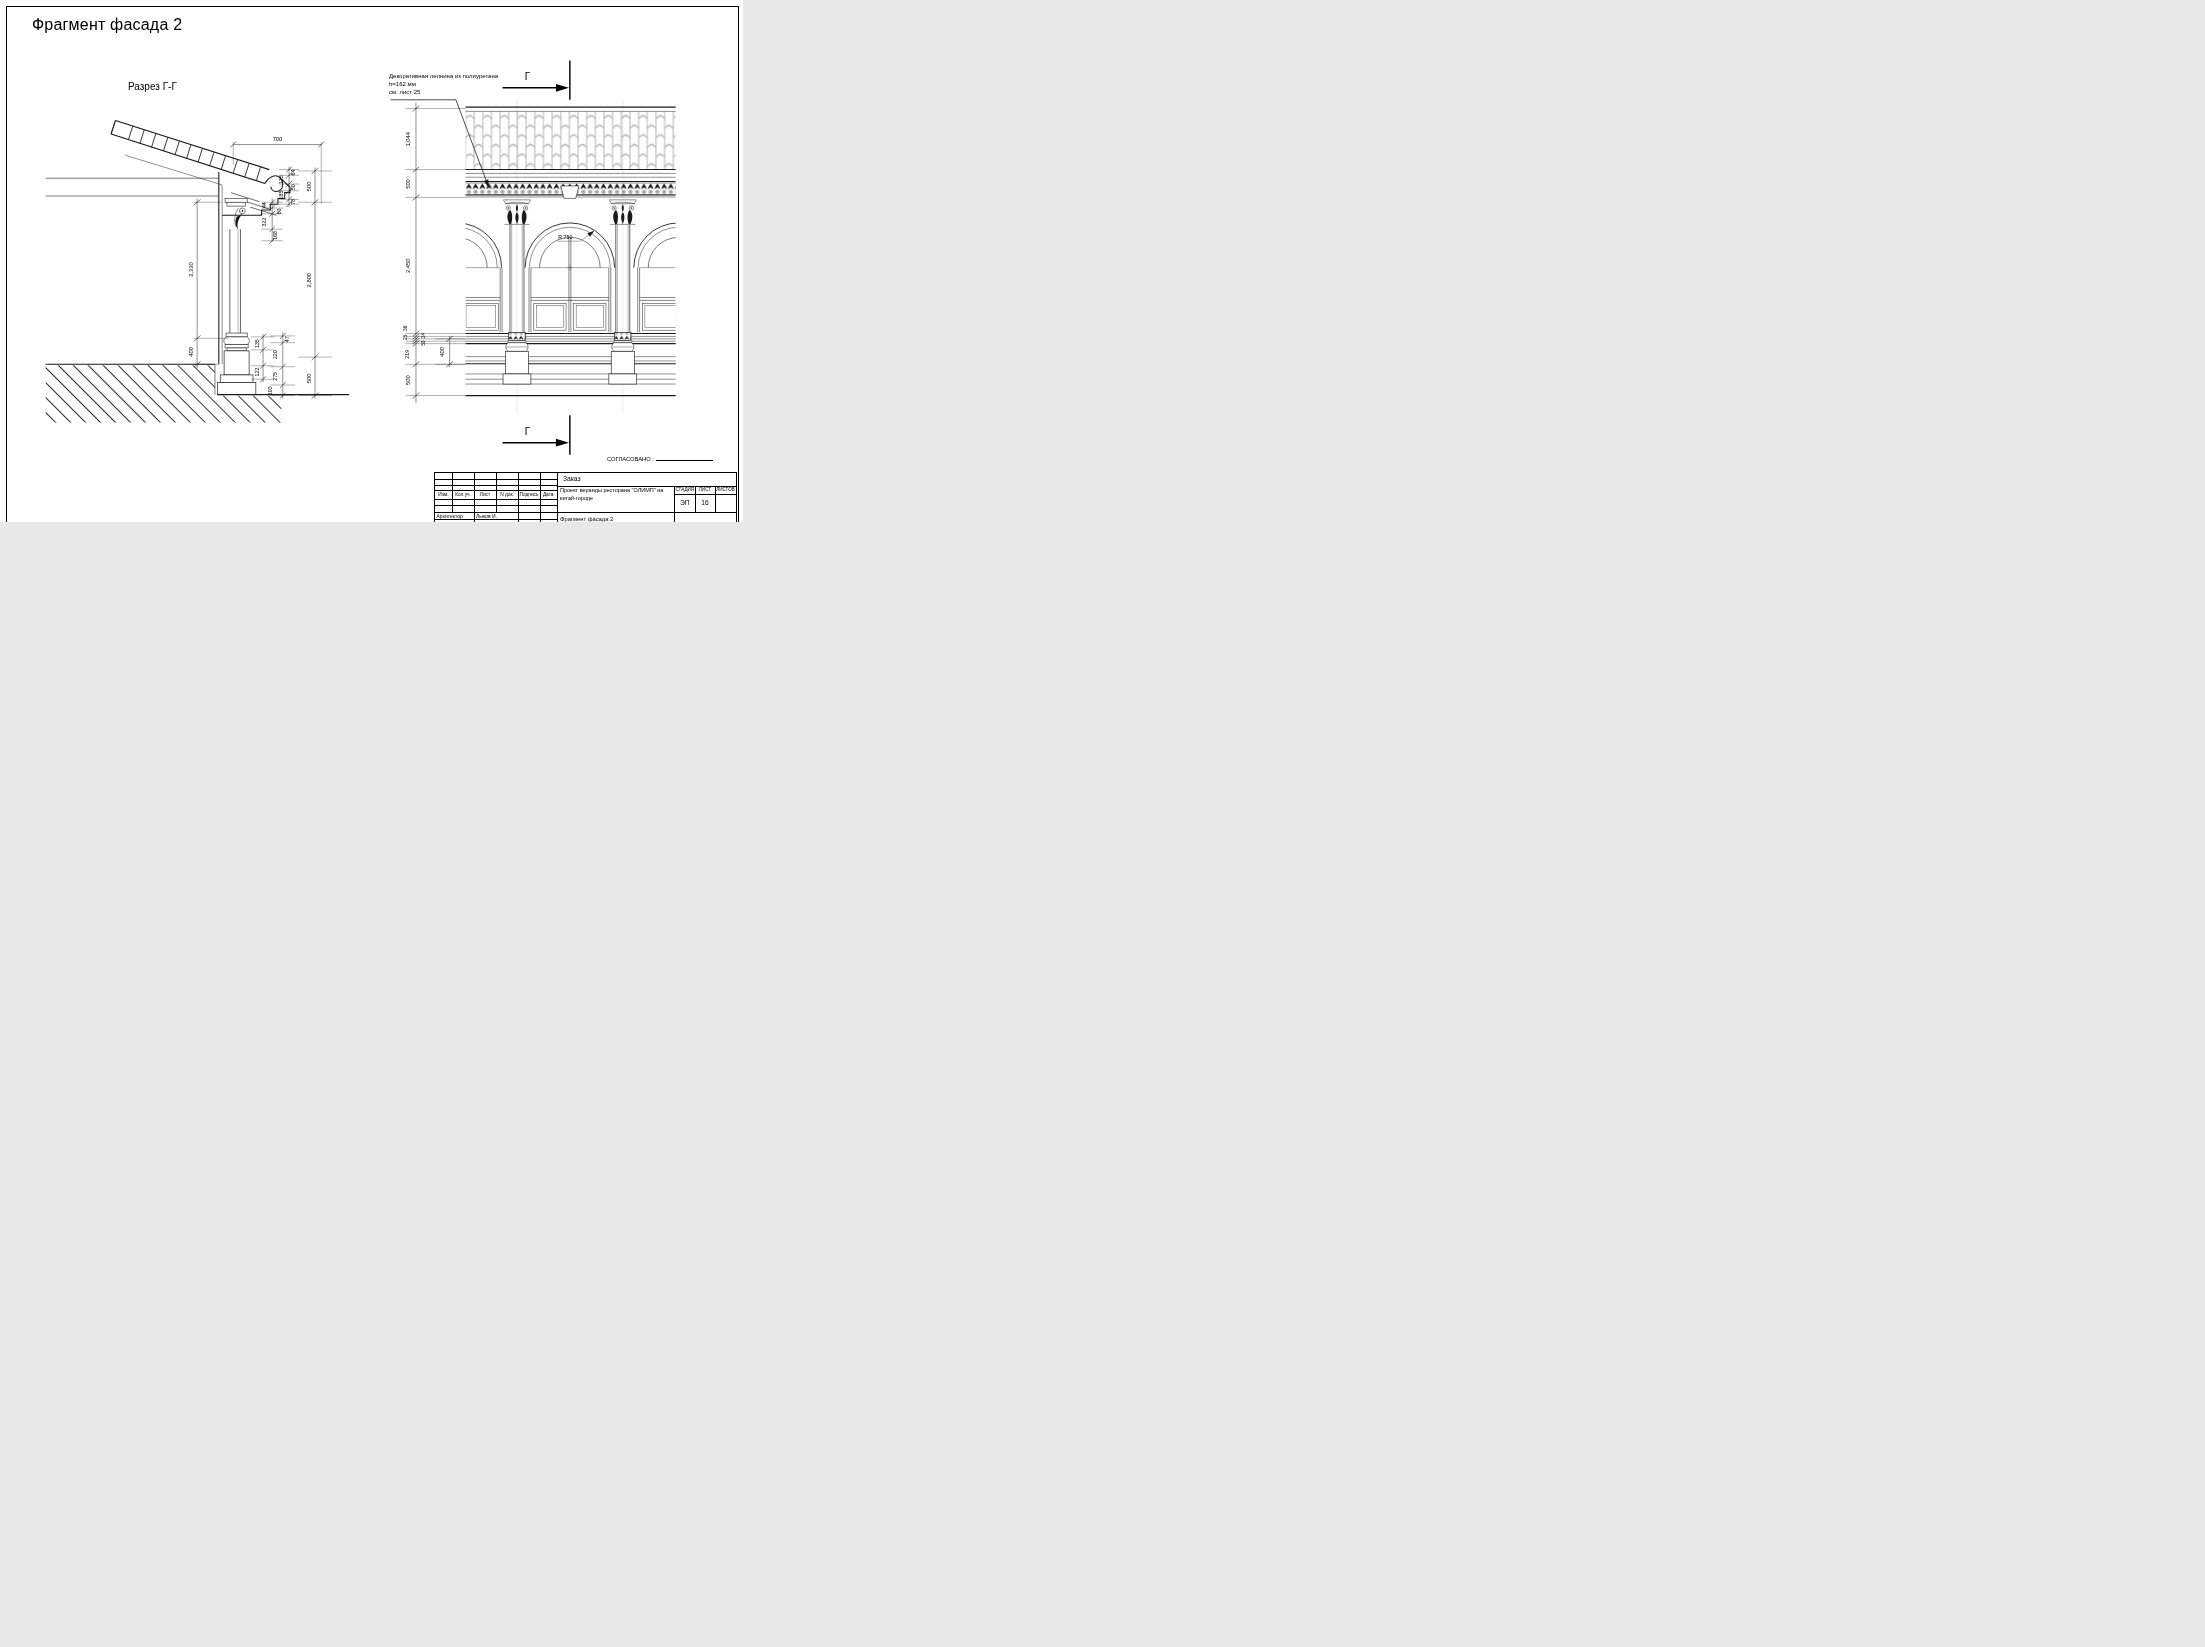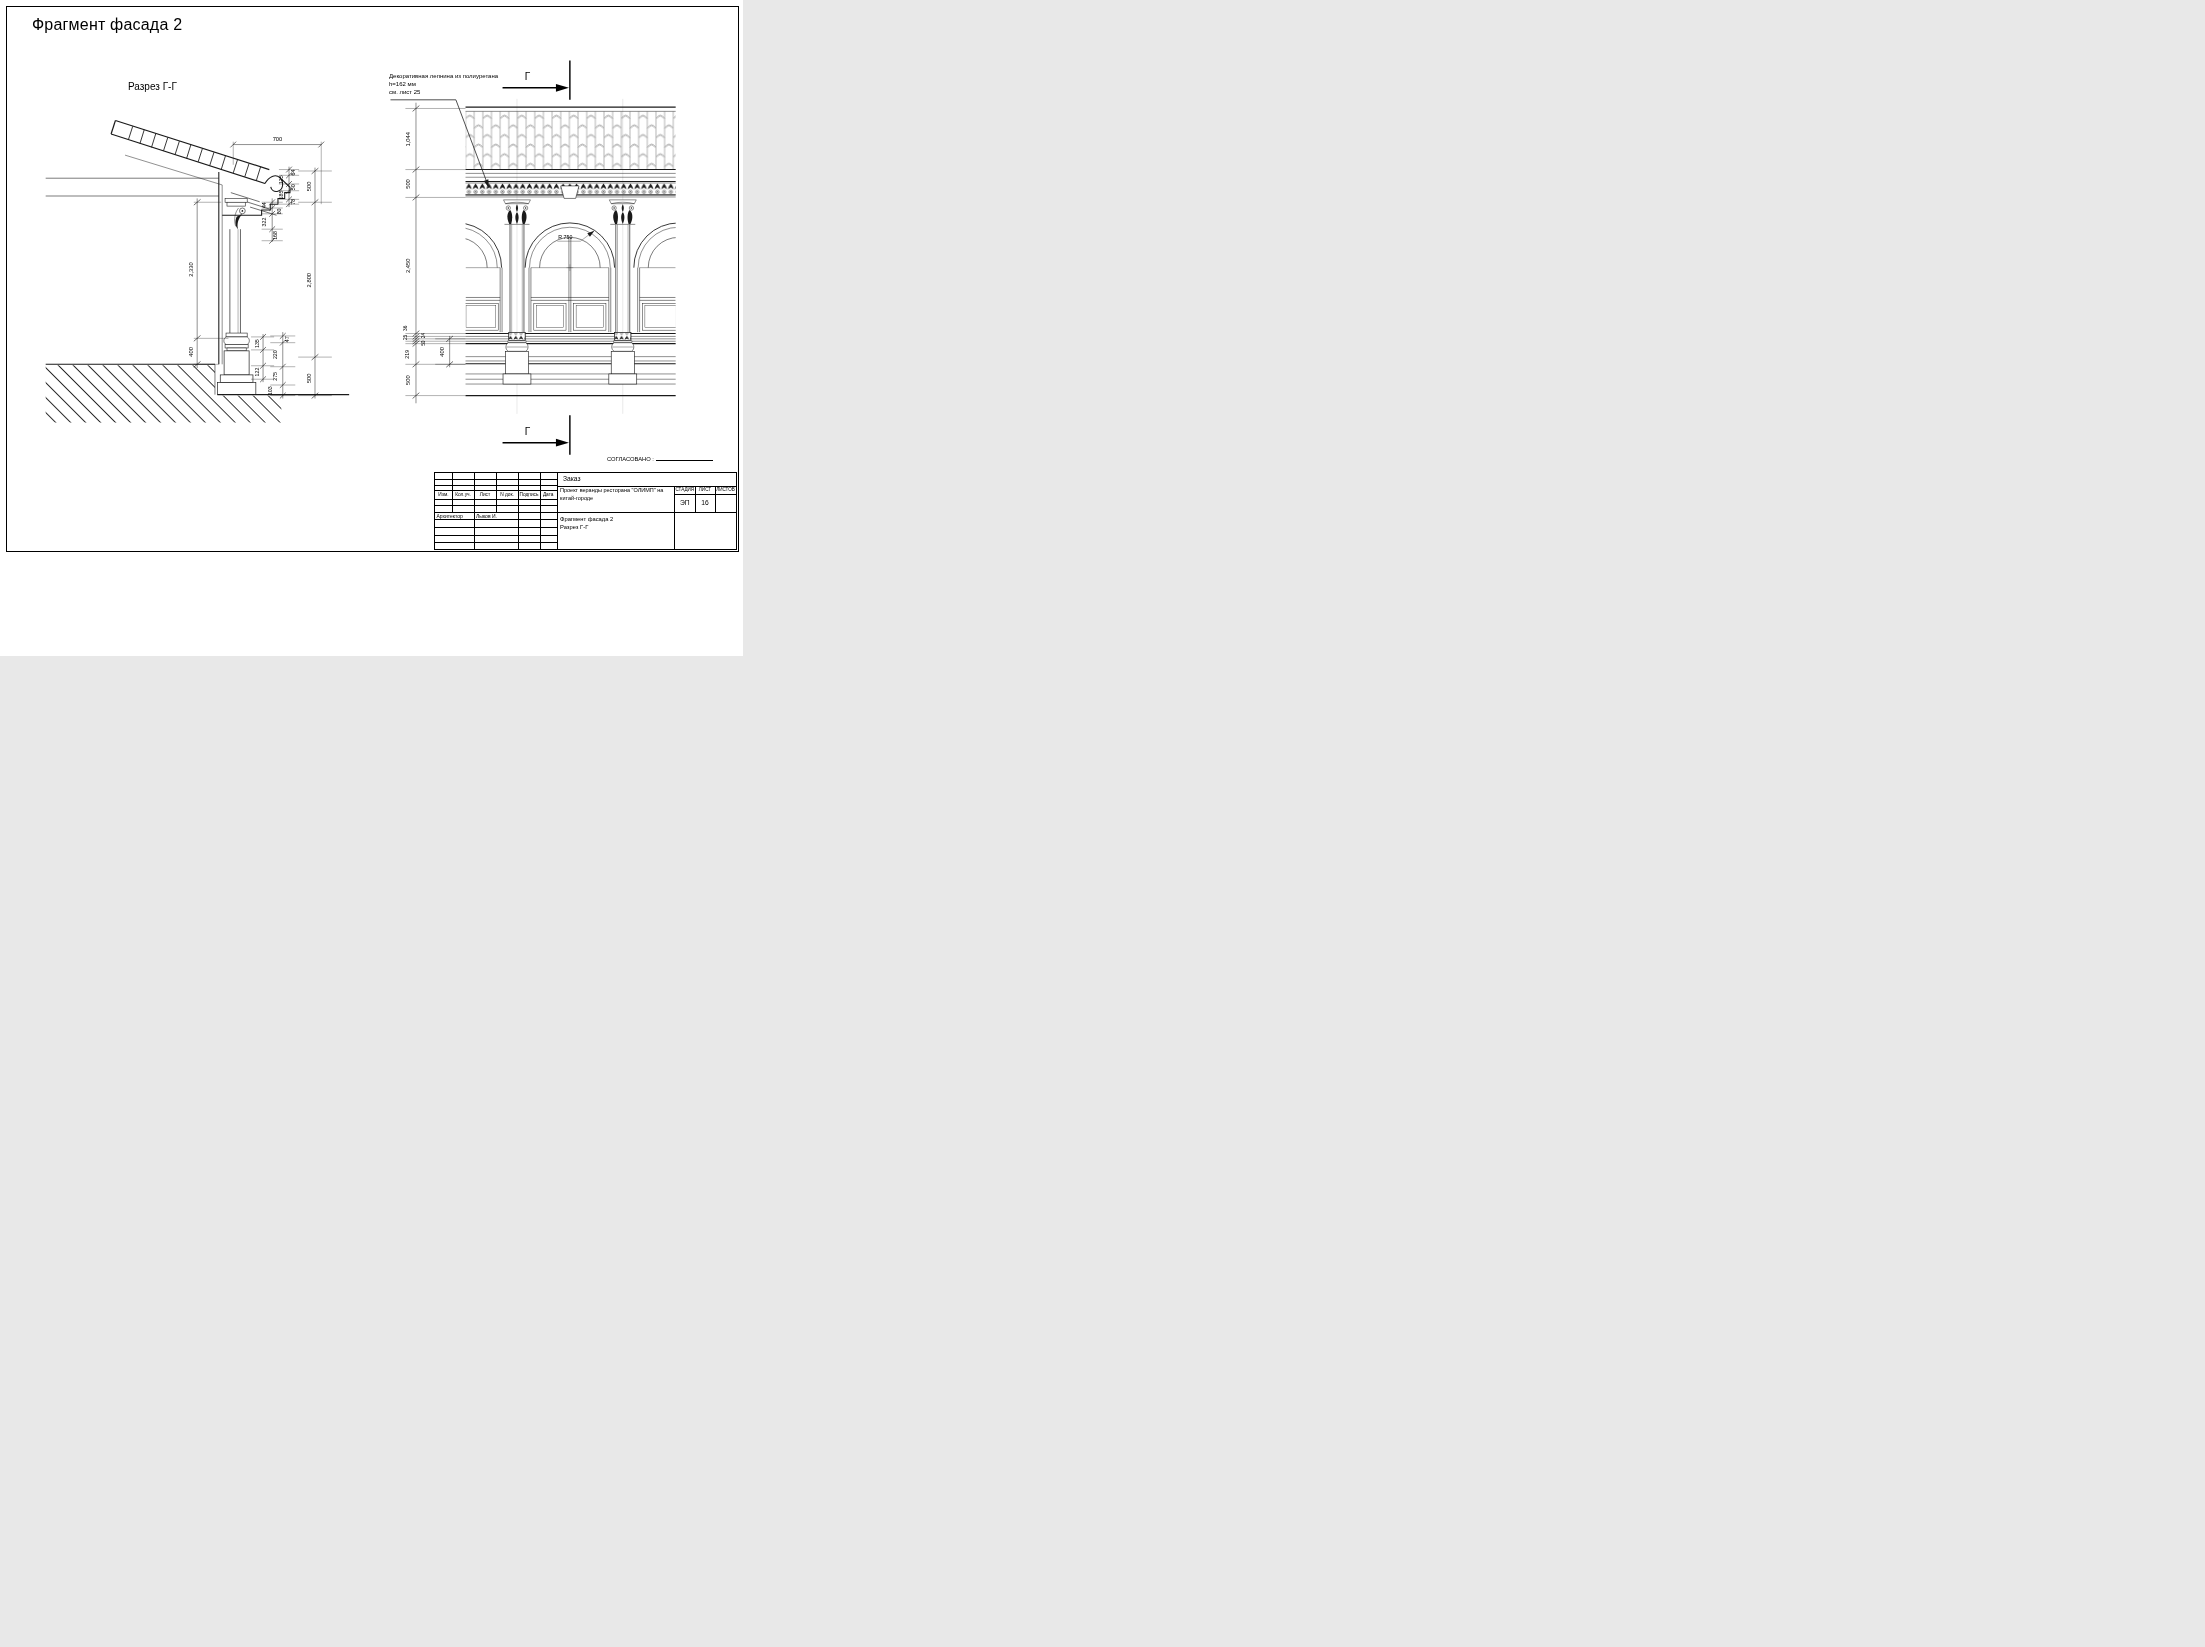--- a/index.html
+++ b/index.html
@@ -1,16 +1,16 @@
 <!DOCTYPE html>
 <html style="font-size:7.7px"><head>
 <meta charset="utf-8">
 <style>
   html,body{margin:0;padding:0;background:#e8e8e8;}
-  .sheet{position:relative;width:743px;height:656px;background:#fff;overflow:hidden;
+  .sheet{position:relative;width:743px;height:522px;background:#fff;overflow:hidden;
          font-family:"Liberation Sans",sans-serif;color:#000;}
   .frame{position:absolute;left:5.8px;top:5.8px;width:731px;height:544px;border:1px solid #000;}
   .pagetitle{position:absolute;left:32px;top:16.4px;font-size:16px;letter-spacing:0.2px;}
   .seclabel{position:absolute;left:128px;top:81px;font-size:10px;}
   .annot{position:absolute;left:389px;top:73px;width:120px;font-size:6px;line-height:1.32;}
   .approve{position:absolute;left:607px;top:454px;font-size:5.8px;white-space:nowrap;}
   .approve .uline{display:inline-block;width:57px;border-bottom:0.5px solid #000;height:5.8px;}
   svg{position:absolute;left:0;top:0;}
   svg text{font-family:"Liberation Sans",sans-serif;fill:#000;}
   .d12{font-size:12px}.d11{font-size:11px}.d10{font-size:10px}.g21{font-size:21px}.r11{font-size:11px}

